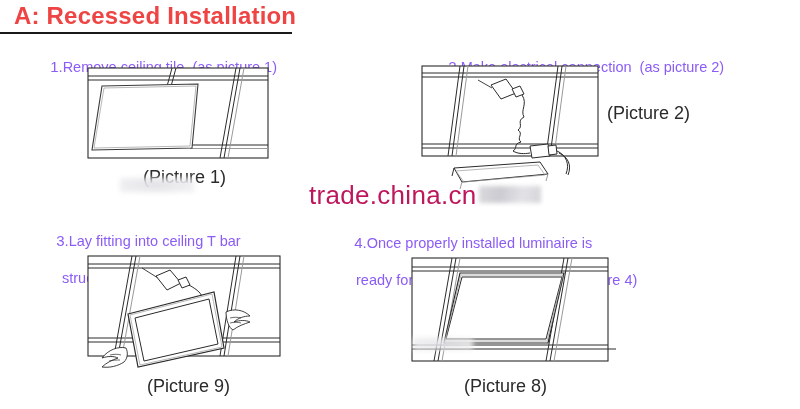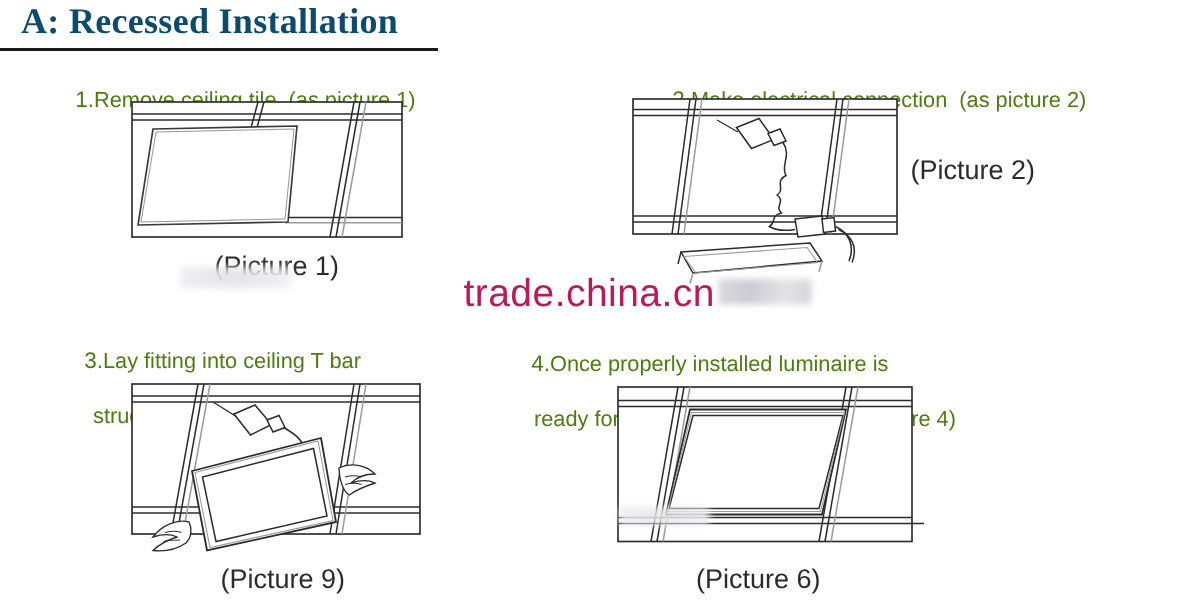--- a/index.html
+++ b/index.html
@@ -14,40 +14,40 @@
     background: #ffffff;
     overflow: hidden;
     font-family: "Liberation Sans", sans-serif;
     color: #111111;
   }
   
   .title {
     position: absolute;
     left: 14px;
     top: 2px;
-    font-family: Liberation Serif, serif;
+    font-family: Liberation Sans, sans-serif;
     font-weight: bold;
     font-size: 24px;
     letter-spacing: 0.2px;
-    color: #0c4a6e;
+    color: #ef4444;
     white-space: nowrap;
   }
   .title-rule {
     position: absolute;
     left: 0px;
     top: 32px;
     width: 292px;
     height: 2px;
     background: #1a1a1a;
   }
   
   .step {
     position: absolute;
     font-size: 14.5px;
-    color: #4d7c0f;
+    color: #8b5cf6;
     line-height: 1.25;
     white-space: pre;
   }
   .step .num {
     font-size: 15px;
   }
   #step1 { left: 34px; top: 40px; }
   #step2 { left: 432px; top: 40px; }
   #step3 { left: 40px; top: 214px; }
   #step4 { left: 338px; top: 216px; }
@@ -293,20 +293,20 @@
       <line x1="164" y1="8" x2="146" y2="111"></line>
       <line x1="168" y1="8" x2="150" y2="111" stroke="#9a9a9a"></line>
 
       <g>
         <polygon points="56,23 160,23 144,93 40,93" fill="#ffffff" stroke="#2b2b2b" stroke-width="1.2"></polygon>
         <polygon points="58,27 158,27 142,89 42,89" fill="#ffffff" stroke="#2b2b2b" stroke-width="1"></polygon>
         <polygon points="57,25 159,25 143,91 41,91" fill="none" stroke="#9a9a9a" stroke-width="0.7"></polygon>
       </g>
     </svg>
   </div>
-  <div class="pic-caption" id="cap4">(Picture 6)</div>
+  <div class="pic-caption" id="cap4">(Picture 8)</div>
 
   <div class="watermark">trade.china.cn</div>
   <div class="watermark-blur"></div>
   <div class="watermark-blur2"></div>
   <div class="watermark-blur3"></div>
 
 </div>
 
 </body></html>

